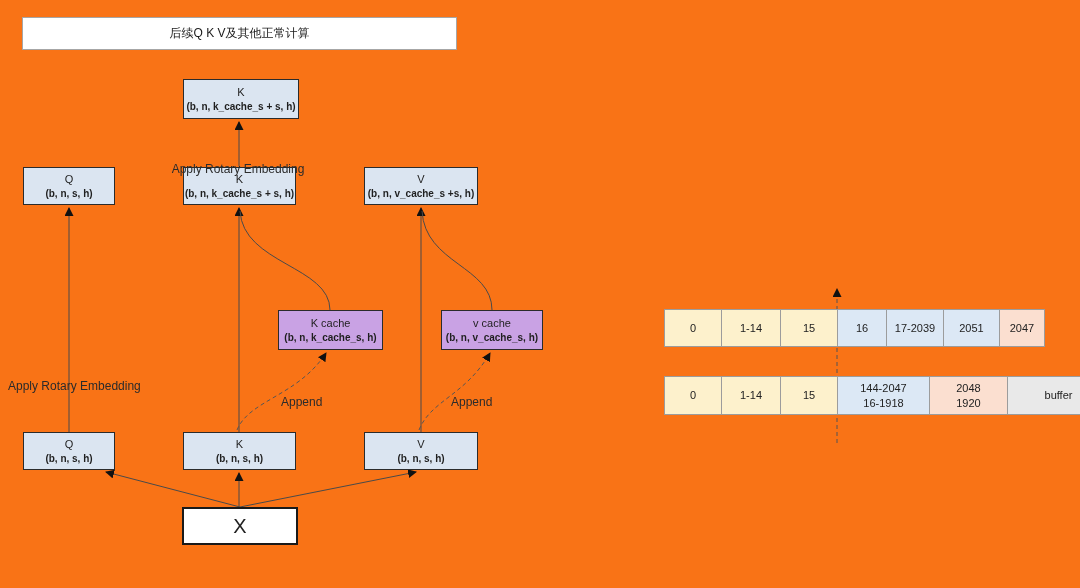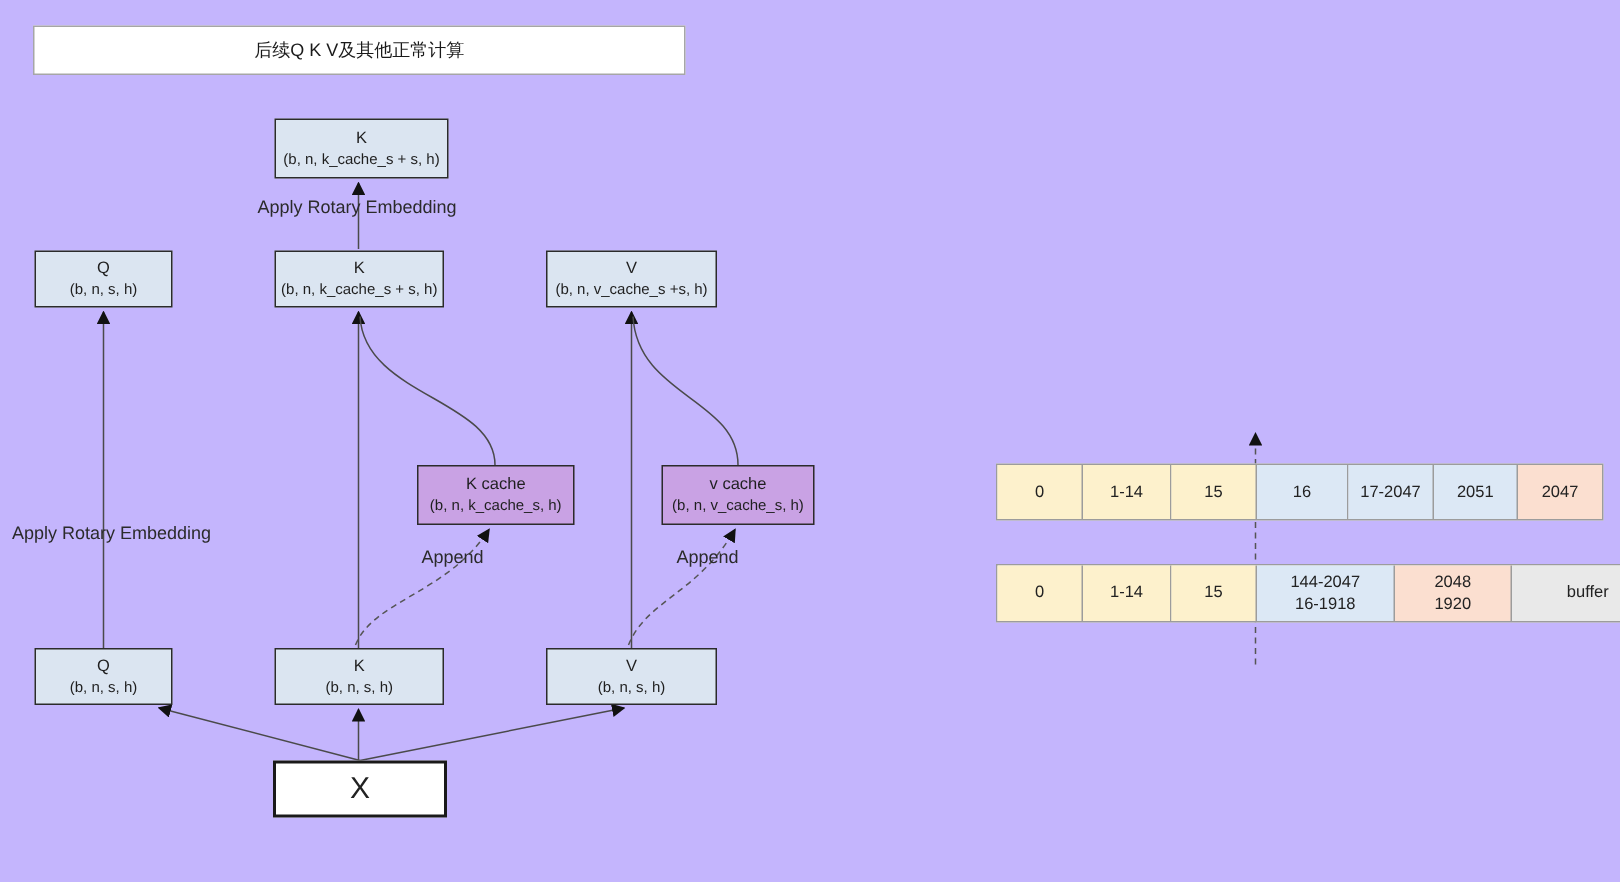--- a/index.html
+++ b/index.html
@@ -1,43 +1,43 @@
 <!DOCTYPE html>
 <html style="--box-blue: #dbe5f1; --box-purple: #c9a2e4; --cell-yellow: #fdf1cc; --cell-blue: #dce8f5; --cell-pink: #fbdfd0; --cell-gray: #e9e9e9; --cell-border: #9c9c9c; --border-dark: #2b2b2b; --line: #4a4a4a;"><head>
 <meta charset="utf-8">
 <style>
   html,body{margin:0;padding:0;background:#fff;}
   .canvas{
-    position:relative;width:1080px;height:588px;background:#c4b5fd;overflow:hidden;
+    position:relative;width:1080px;height:588px;background:#f97316;overflow:hidden;
     font-family:"Liberation Sans","DejaVu Sans",sans-serif;color:#1f1f1f;
   }
   svg.connectors{position:absolute;left:0;top:0;z-index:0;}
   .banner{
     position:absolute;left:22px;top:17px;width:433px;height:31px;z-index:2;
     background:#fff;border:1px solid #a6a6a6;
     display:flex;align-items:center;justify-content:center;
     font-size:12px;color:#1a1a1a;
   }
   .box{
     position:absolute;z-index:2;box-sizing:border-box;
     border:1.5px solid var(--border-dark);
     display:flex;flex-direction:column;align-items:center;justify-content:center;
     text-align:center;line-height:1.3;
   }
   .box.blue{background:var(--box-blue);}
   .box.purple{background:var(--box-purple);}
   .box .t{font-size:11px;}
-  .box .s{font-size:10px;}
+  .box .s{font-size:10px;font-weight:bold;}
   .xbox{
     position:absolute;left:182px;top:507px;width:116px;height:38px;z-index:2;
     background:#fff;border:2px solid #1a1a1a;box-sizing:border-box;
     display:flex;align-items:center;justify-content:center;font-size:20px;color:#222;
   }
   .lbl{
-    position:absolute;z-index:3;font-size:12px;color:#2b2b2b;white-space:nowrap;
+    position:absolute;z-index:3;font-size:12px;color:#2b2b2b;white-space:nowrap;margin-top:31px;
   }
   .row{
     position:absolute;z-index:2;display:flex;box-sizing:border-box;
     border:1px solid var(--cell-border);background:#fff;
   }
   .cell{
     box-sizing:border-box;border-right:1px solid var(--cell-border);
     display:flex;align-items:center;justify-content:center;text-align:center;
     font-size:11px;color:#222;white-space:pre-line;line-height:1.3;
   }
@@ -132,24 +132,24 @@
 
   <div class="lbl" style="left:168px;top:131px;width:140px;text-align:center">Apply Rotary Embedding</div>
   <div class="lbl" style="left:8px;top:348px">Apply Rotary Embedding</div>
   <div class="lbl" style="left:281px;top:364px">Append</div>
   <div class="lbl" style="left:451px;top:364px">Append</div>
 
   <div class="row" style="left:664px;top:309px;height:38px">
     <div class="cell" style="width:57px" data-color="yellow">0</div>
     <div class="cell" style="width:59px" data-color="yellow">1-14</div>
     <div class="cell" style="width:57px" data-color="yellow">15</div>
-    <div class="cell" style="width:61px" data-color="blue">16</div>
-    <div class="cell" style="width:57px" data-color="blue">17-2047</div>
+    <div class="cell" style="width:49px" data-color="blue">16</div>
+    <div class="cell" style="width:57px" data-color="blue">17-2039</div>
     <div class="cell" style="width:56px" data-color="blue">2051</div>
-    <div class="cell" style="width:56px" data-color="pink">2047</div>
+    <div class="cell" style="width:44px" data-color="pink">2047</div>
   </div>
 
   <div class="row" style="left:664px;top:376px;height:39px">
     <div class="cell" style="width:57px" data-color="yellow">0</div>
     <div class="cell" style="width:59px" data-color="yellow">1-14</div>
     <div class="cell" style="width:57px" data-color="yellow">15</div>
     <div class="cell" style="width:92px" data-color="blue">144-2047
 16-1918</div>
     <div class="cell" style="width:78px" data-color="pink">2048
 1920</div>

